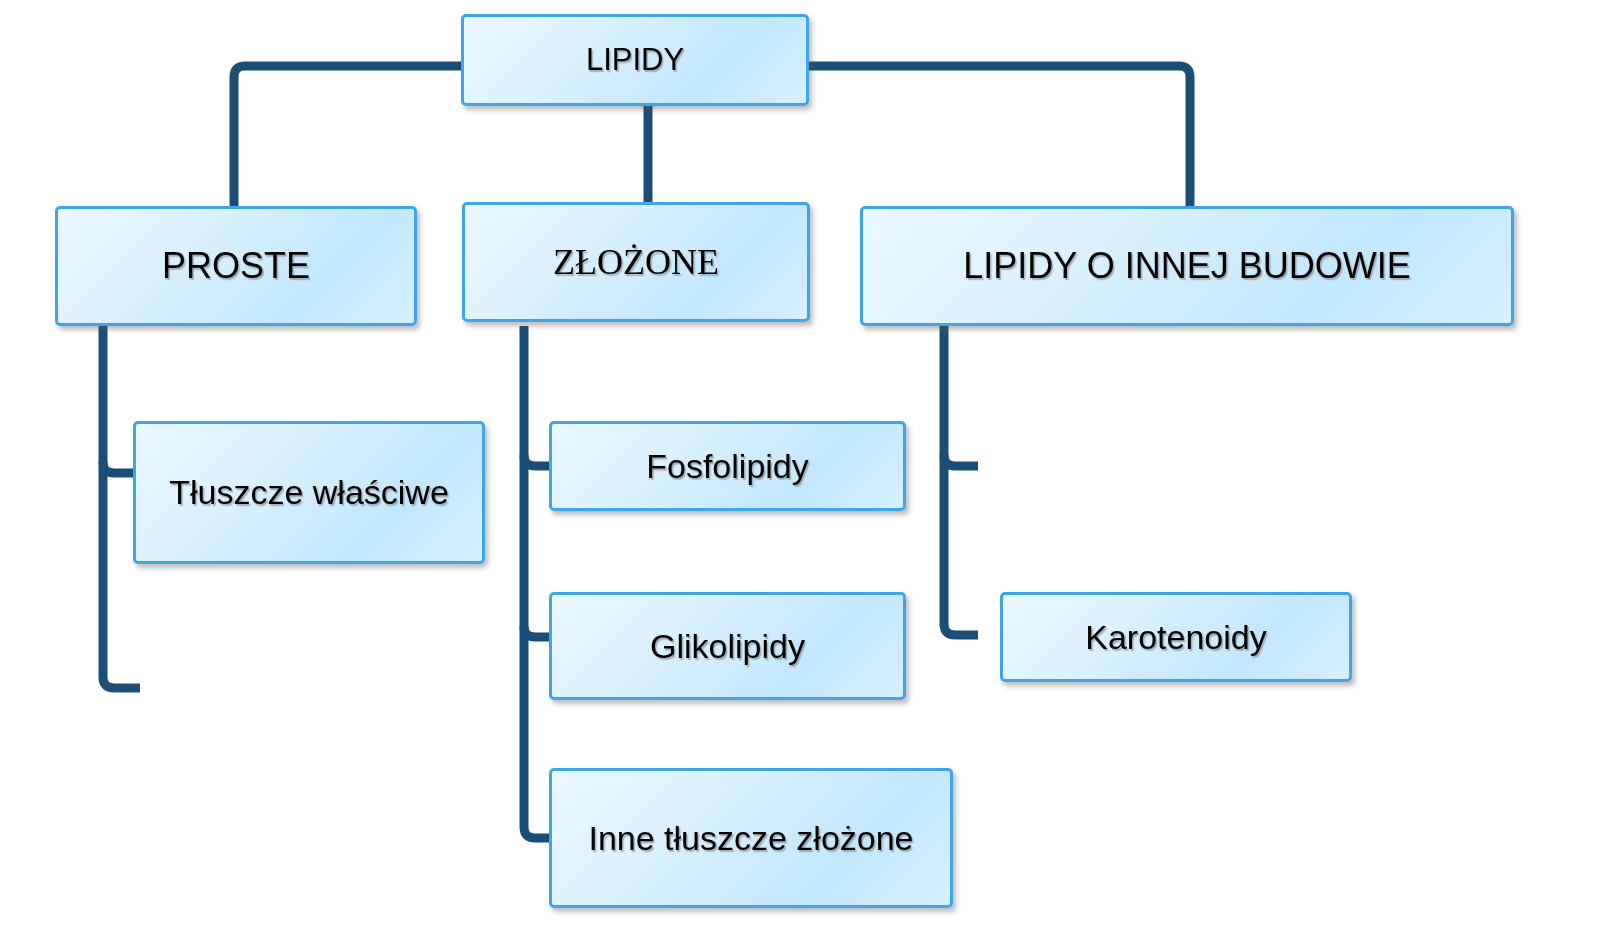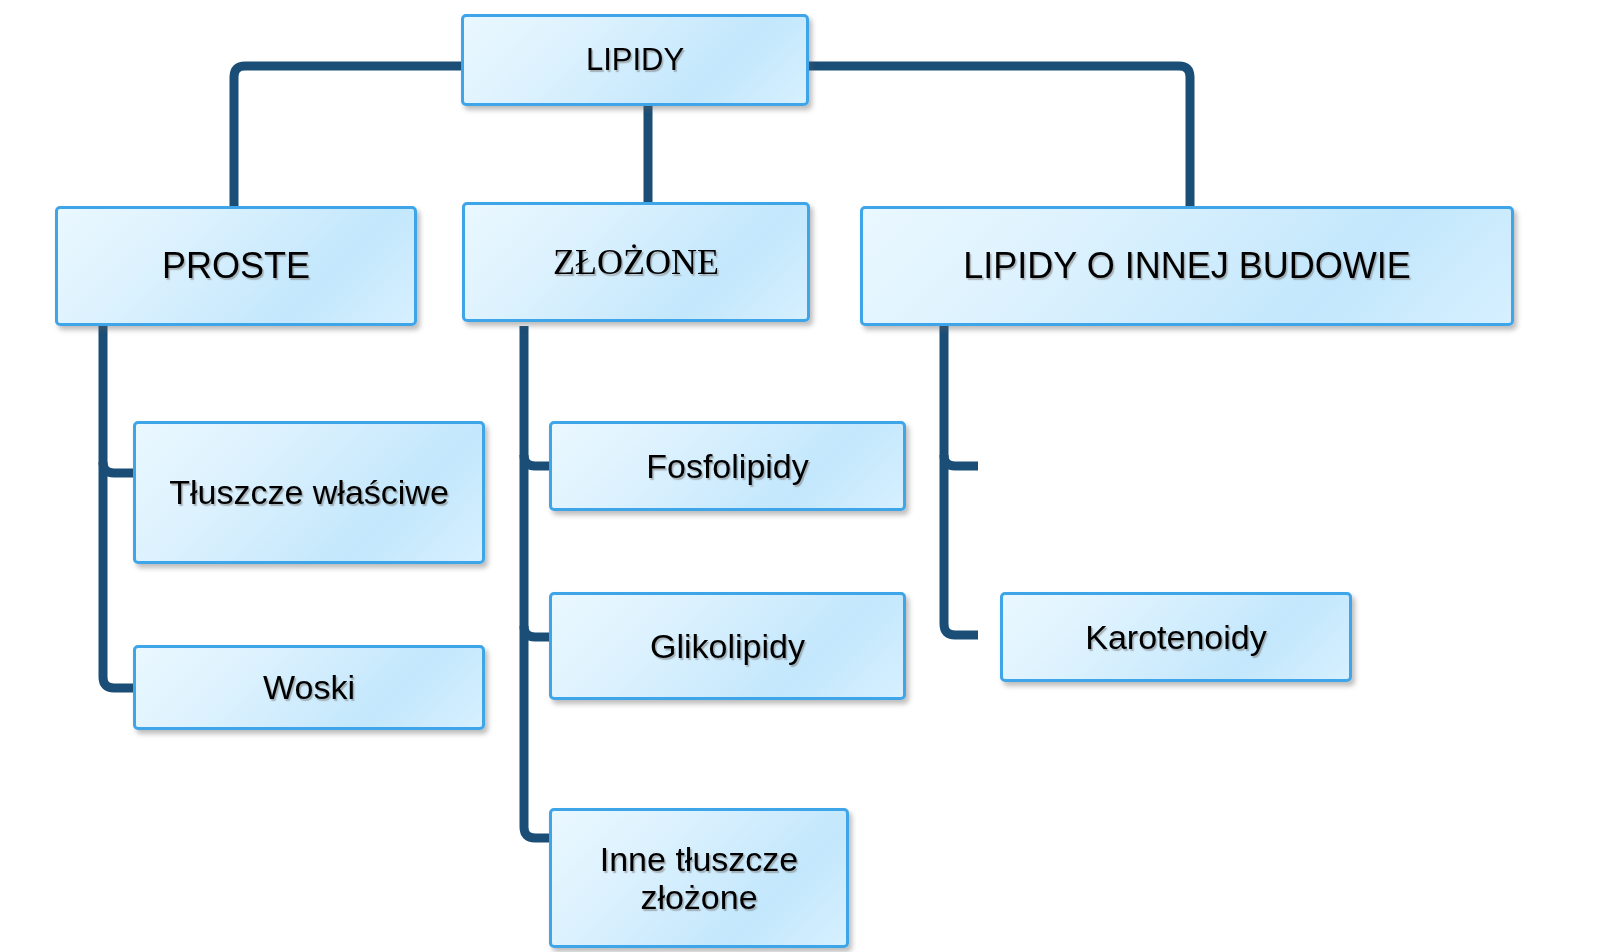--- a/index.html
+++ b/index.html
@@ -87,33 +87,30 @@
   </div>
 
   <div class="node lvl2" style="left:860px; top:206px; width:654px; height:120px;">
     <span class="label">LIPIDY O INNEJ BUDOWIE</span>
   </div>
 
   <div class="node lvl3" style="left:133px; top:421px; width:352px; height:143px;">
     <span class="label">Tłuszcze właściwe</span>
   </div>
 
-  <div class="node lvl3" style="left:133px; top:645px; width:352px; height:85px;">
-    <span class="label">Woski</span>
-  </div>
 
   <div class="node lvl3" style="left:549px; top:421px; width:357px; height:90px;">
     <span class="label">Fosfolipidy</span>
   </div>
 
   <div class="node lvl3" style="left:549px; top:592px; width:357px; height:108px;">
     <span class="label">Glikolipidy</span>
   </div>
 
-  <div class="node lvl3" style="left:549px; top:808px; width:300px; height:140px;">
+  <div class="node lvl3" style="left:549px; top:768px; width:404px; height:140px;">
     <span class="label">Inne tłuszcze złożone</span>
   </div>
 
 
   <div class="node lvl3" style="left:972px; top:592px; width:352px; height:90px;margin-left:28px;">
     <span class="label">Karotenoidy</span>
   </div>
 
 </div>
 

